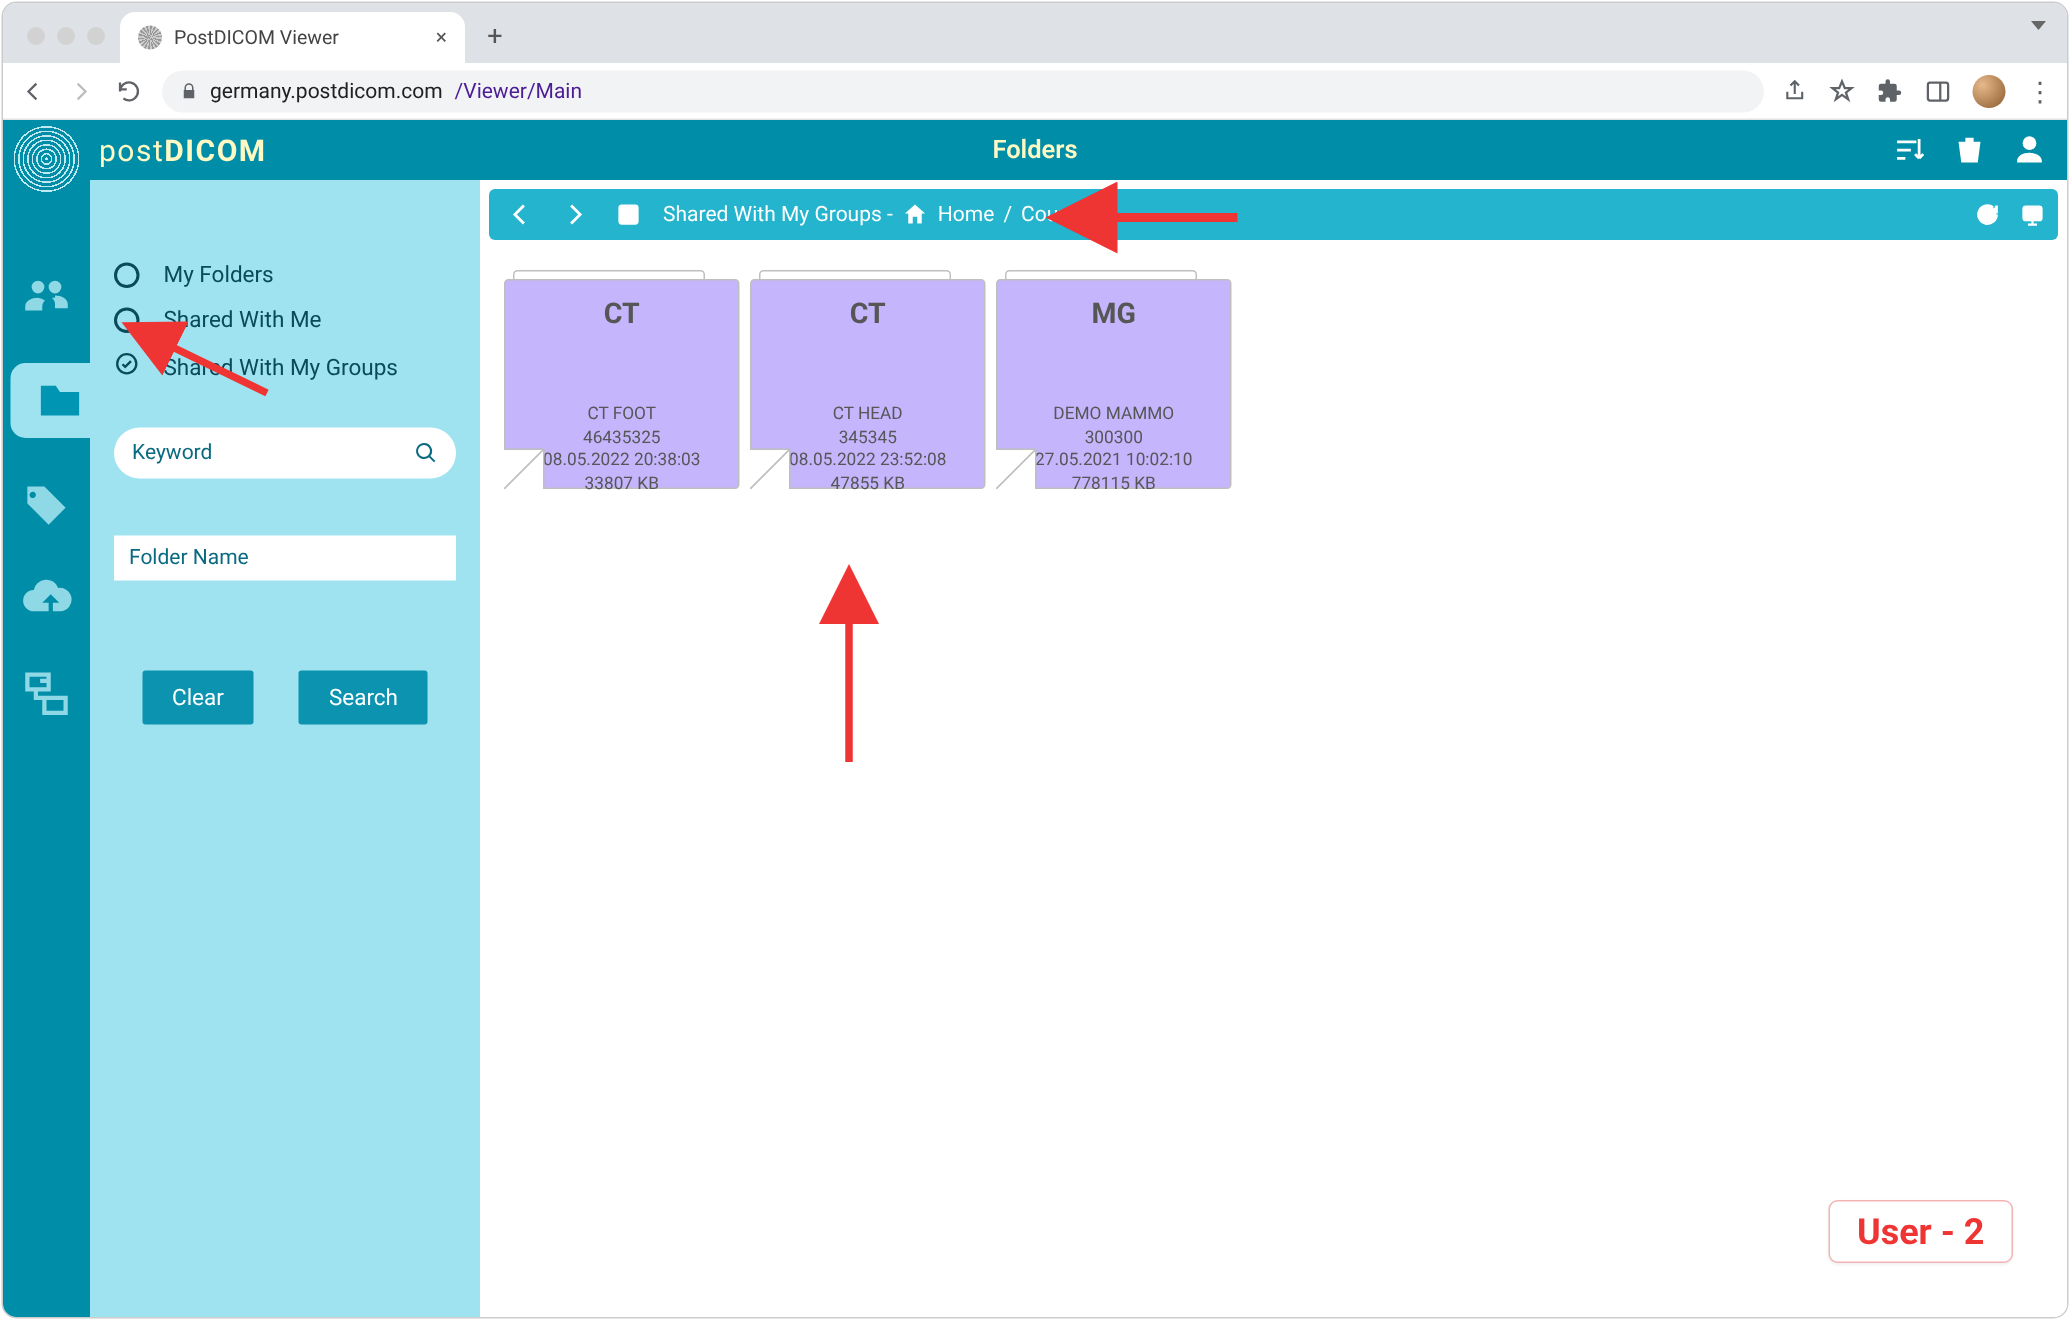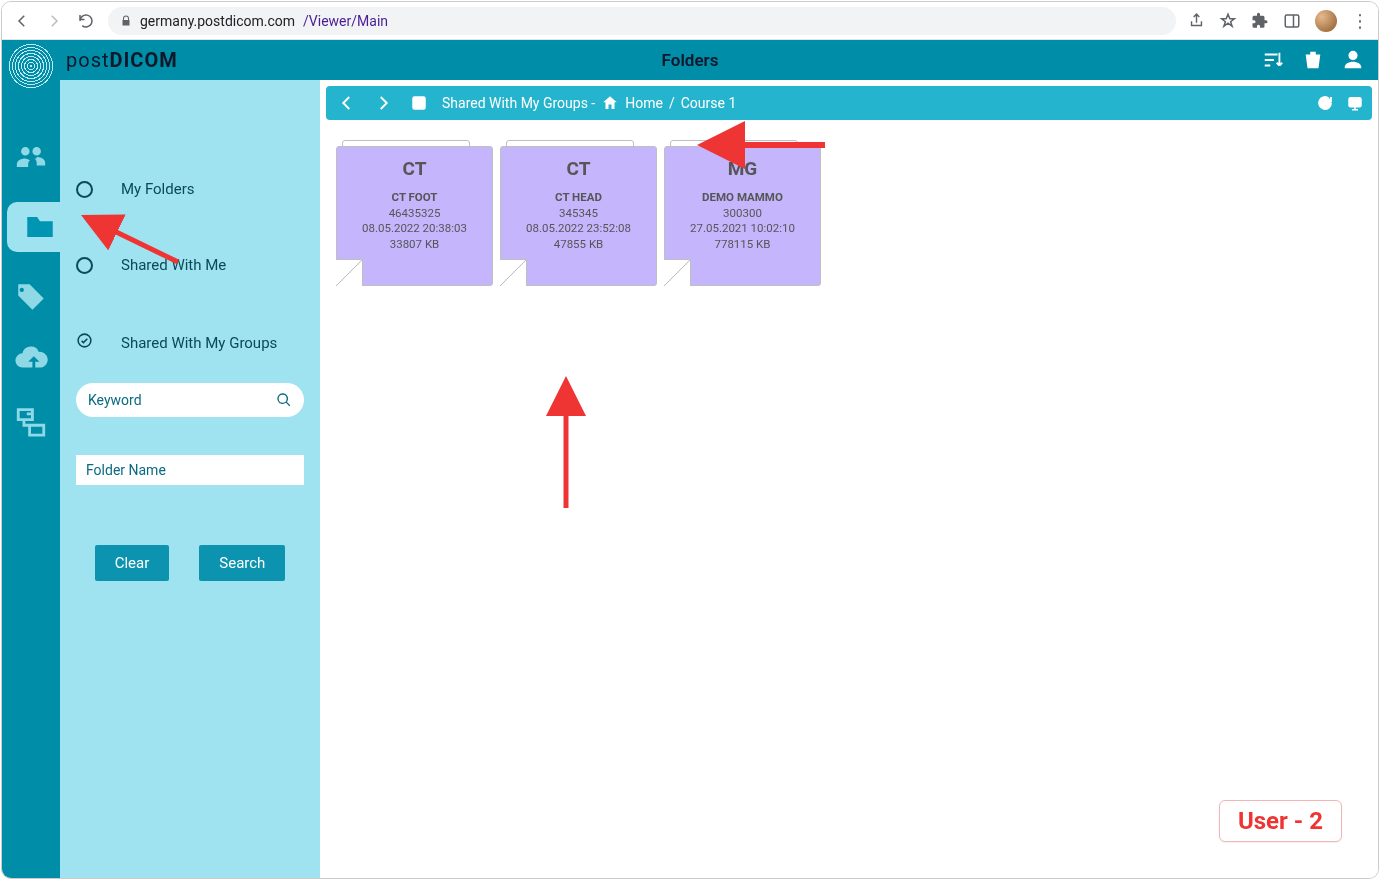--- a/index.html
+++ b/index.html
@@ -22,42 +22,42 @@
 .addrbar{flex:1;height:28px;background:#f1f3f4;border-radius:14px;display:flex;align-items:center;padding:0 12px;gap:8px;font-size:14px;color:#202124;}
 .lock{width:12px;height:12px;}
 .addr-host{color:#202124;}
 .addr-path{color:#4c1d95;}
 .right-icons{display:flex;align-items:center;gap:14px;color:#5f6368;}
 .avatar-img{width:22px;height:22px;border-radius:50%;background:radial-gradient(circle at 30% 30%,#e6b98c,#8b5a2b);}
 .vdots{font-size:18px;letter-spacing:-1px;}
 
 
 .app{flex:1;display:flex;flex-direction:column;min-height:0;}
-.appheader{height:40px;background:#008da8;color:#0f172a;display:flex;align-items:center;position:relative;}
+.appheader{height:40px;background:#008da8;color:#fef9c3;display:flex;align-items:center;position:relative;}
 .logo-dots{width:58px;height:40px;display:flex;align-items:center;justify-content:center;}
 .logo-circle{width:46px;height:46px;border-radius:50%;background:
  radial-gradient(circle at 50% 50%, rgba(255,255,255,0) 6px, transparent 6px),
  repeating-radial-gradient(circle at 50% 50%, #bfe9f1 0 1px, transparent 1px 3px);
  background-color:#008da8;
  position:relative; top:6px;}
 .brand{font-size:20px;font-weight:700;letter-spacing:1px;margin-left:6px;}
 .brand .light{font-weight:400;}
 .header-title{position:absolute;left:50%;transform:translateX(-50%);font-size:17px;font-weight:600;}
 .header-actions{position:absolute;right:14px;display:flex;gap:18px;align-items:center;}
 .hico{width:22px;height:22px;fill:#fff;}
 
 .appbody{flex:1;display:flex;min-height:0;}
 .iconrail{width:58px;background:#008da8;display:flex;flex-direction:column;align-items:center;padding-top:60px;gap:28px;}
 .rail-ico{width:34px;height:34px;fill:#8fd9e6;cursor:pointer;}
 .rail-item-active{background:#9ee3ef;border-radius:10px 0 0 10px;padding:8px 0 8px 8px;width:58px;display:flex;justify-content:center;margin-left:10px;}
 .rail-item-active .rail-ico{fill:#0095b3;}
 
 .sidepanel{width:260px;background:#9ee3ef;padding:18px 16px;display:flex;flex-direction:column;gap:10px;}
 .radio-list{margin-top:36px;display:flex;flex-direction:column;gap:12px;margin-bottom:14px;}
-.radio-row{display:flex;align-items:center;gap:28px;color:#0a4a5a;font-size:15px;cursor:pointer;margin-top:46px;}
+.radio-row{display:flex;align-items:center;gap:16px;color:#0a4a5a;font-size:15px;cursor:pointer;}
 .radio-outer{width:17px;height:17px;border:2px solid #0a4a5a;border-radius:50%;display:flex;align-items:center;justify-content:center;flex-shrink:0;}
 .radio-check svg{width:17px;height:17px;}
 .search-wrap{background:#fff;border-radius:18px;height:34px;display:flex;align-items:center;padding:0 12px;margin-top:6px;}
 .search-wrap input{border:none;outline:none;flex:1;font-size:14px;color:#0a4a5a;}
 .search-wrap input::placeholder{color:#0a6a80;}
 .search-ico{width:16px;height:16px;fill:#0a6a80;}
 .form-stack{margin-top:28px;display:flex;flex-direction:column;gap:4px;}
 .form-stack input{height:30px;border:none;background:#fff;padding:0 10px;font-size:14px;color:#0a6a80;outline:none;}
 .form-stack input::placeholder{color:#0a6a80;}
 .btn-row{display:flex;gap:30px;justify-content:center;margin-top:50px;}
@@ -70,33 +70,49 @@
 .crumb{display:flex;align-items:center;gap:6px;}
 .tb-right{margin-left:auto;display:flex;gap:12px;align-items:center;}
 
 .grid{padding:20px 10px;display:flex;gap:24px;align-items:flex-start;}
 .card-wrap{position:relative;width:140px;height:148px;}
 .card-back{position:absolute;left:6px;top:0;width:128px;height:140px;border:1px solid #bfbfbf;border-radius:3px;background:#fff;}
 .card{position:absolute;left:0;top:6px;width:157px;height:140px;border:1px solid #bfbfbf;border-radius:3px;background:#c4b5fd;display:flex;flex-direction:column;align-items:center;padding:10px 6px;text-align:center;}
 .card::after{content:"";position:absolute;left:-1px;bottom:-1px;width:26px;height:26px;background:linear-gradient(135deg,#fff 0 48%, #bfbfbf 49% 51%, #fff 52% 100%);border-right:1px solid #bfbfbf;border-top:1px solid #bfbfbf;}
 .mod{font-size:19px;font-weight:700;color:#565656;margin-bottom:10px;}
 .cline{font-size:11.5px;color:#565656;line-height:1.35;}
-.cline.b{font-weight:700;}
+.cline.b{font-weight:400;margin-top:38px;}
 
 .user-badge{position:absolute;right:38px;bottom:38px;background:#fff;border:1px solid #f3b4b4;border-radius:6px;padding:6px 18px;font-size:24px;font-weight:700;color:#ef3434;box-shadow:0 1px 2px rgba(0,0,0,0.06);}
 
 
 .arrow{position:absolute;pointer-events:none;}
 .arrow svg{overflow:visible;}
 </style>
 </head>
 <body>
 
 <div class="chrome">
 
+  <div class="tabbar">
+    <div class="traffic">
+      <span></span>
+        <span></span>
+        <span></span>
+    </div>
+    <div class="tab">
+      <div class="tab-favicon"></div>
+      <div class="tab-title">PostDICOM Viewer</div>
+      <div class="tab-close">×</div>
+    </div>
+    <div class="newtab">+</div>
+    <div class="tabbar-right">
+        <div class="chev-dn"></div>
+      </div>
+  </div>
 
   <div class="addrrow">
     <div class="navbtn">
       <svg viewBox="0 0 24 24" width="18" height="18" fill="none" stroke="#5f6368" stroke-width="2">
           <path d="M15 5l-7 7 7 7"></path>
         </svg>
     </div>
     <div class="navbtn">
       <svg viewBox="0 0 24 24" width="18" height="18" fill="none" stroke="#bdbdbd" stroke-width="2">
           <path d="M9 5l7 7-7 7"></path>

